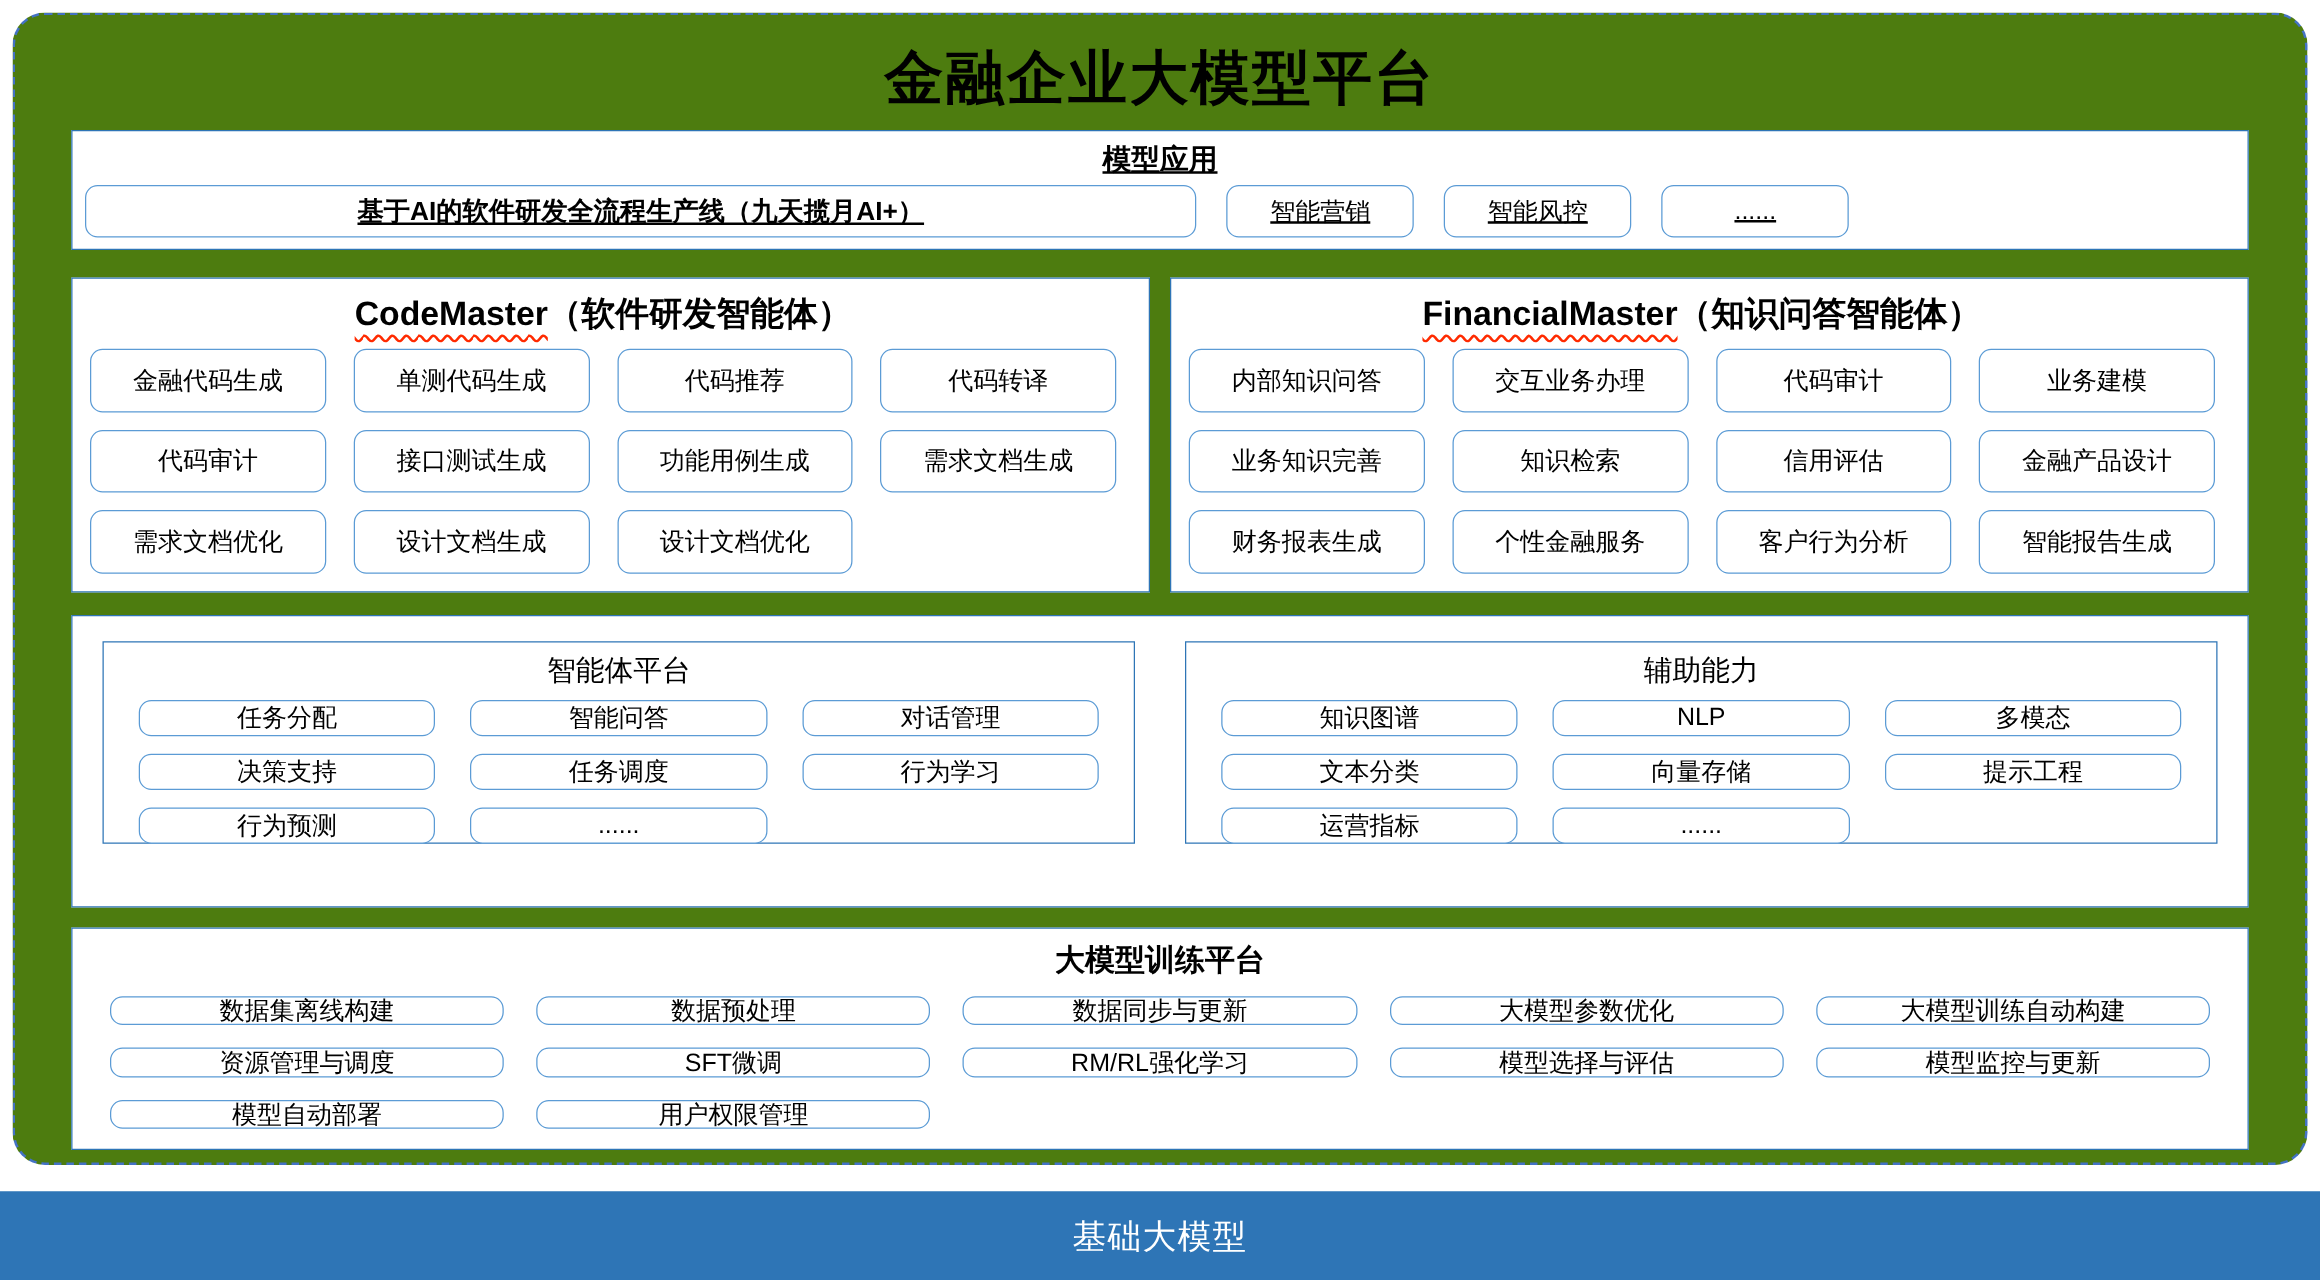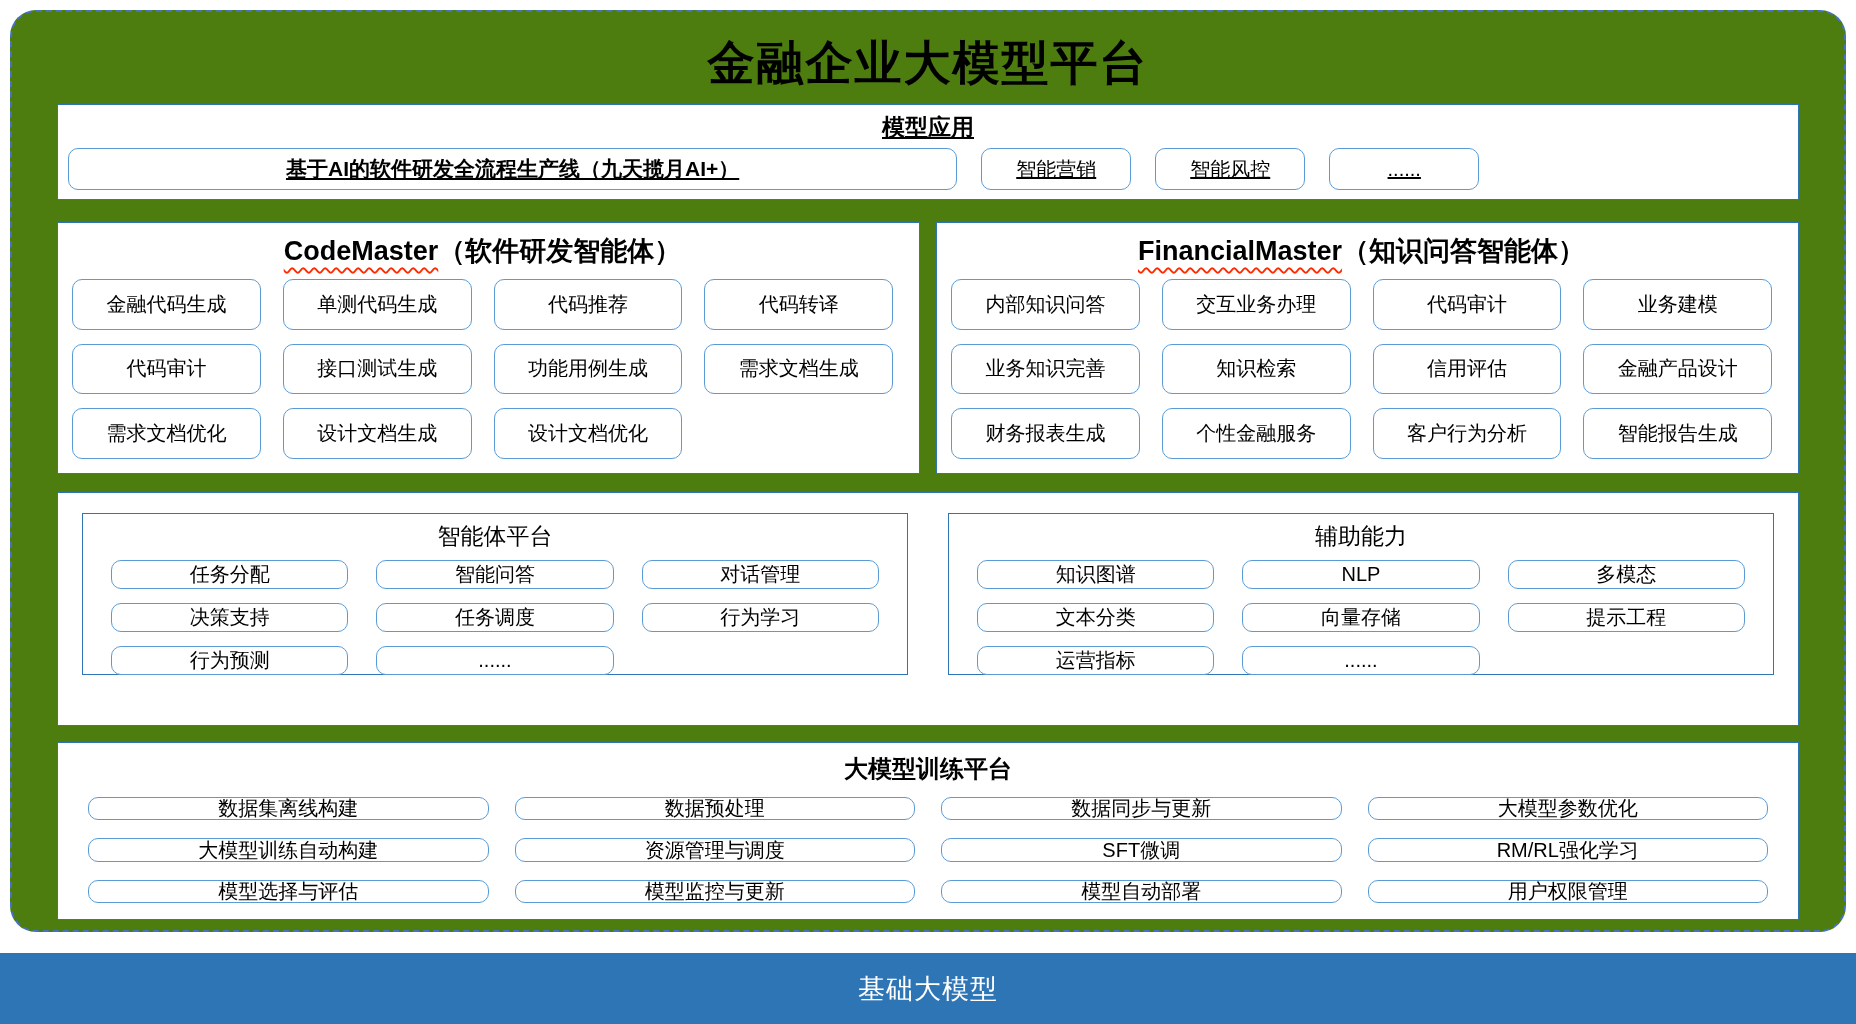--- a/index.html
+++ b/index.html
@@ -46,21 +46,21 @@
   .sec-runtime{height:234px;margin-top:18px;padding:8px 24px 16px 24px;}
   .sec-runtime .sec-title{font-size:24px;}
   .runtime-row{display:flex;gap:40px;margin-top:12px;height:162px;}
   .runtime-group{flex:1;border:1.4px solid var(--accent);padding:4px 22px 14px 22px;
     display:flex;flex-direction:column;}
   .group-title{text-align:center;font-weight:400;font-size:23px;line-height:36px;margin-bottom:6px;}
   .group-grid{display:grid;grid-template-columns:repeat(3,1fr);gap:14px 28px;flex:1;padding:0 6px;}
   
   .sec-training{height:178px;margin-top:16px;padding:10px 30px 18px 30px;}
   .sec-training .sec-title{font-size:24px;margin-bottom:12px;}
-  .training-grid{display:grid;grid-template-columns:repeat(4,1fr);gap:18px 26px;height:106px;}
+  .training-grid{display:grid;grid-template-columns:repeat(5,1fr);gap:18px 26px;height:106px;}
   .training-grid .pill{font-size:20px;}
   
   .footer-bar{
     position:absolute;left:0;bottom:0;width:1856px;height:71px;
     background:var(--footer_bg);display:flex;align-items:center;justify-content:center;
     color:#fff;font-size:27px;font-weight:400;letter-spacing:1px;
   }
 </style>
 </head>
 <body>

